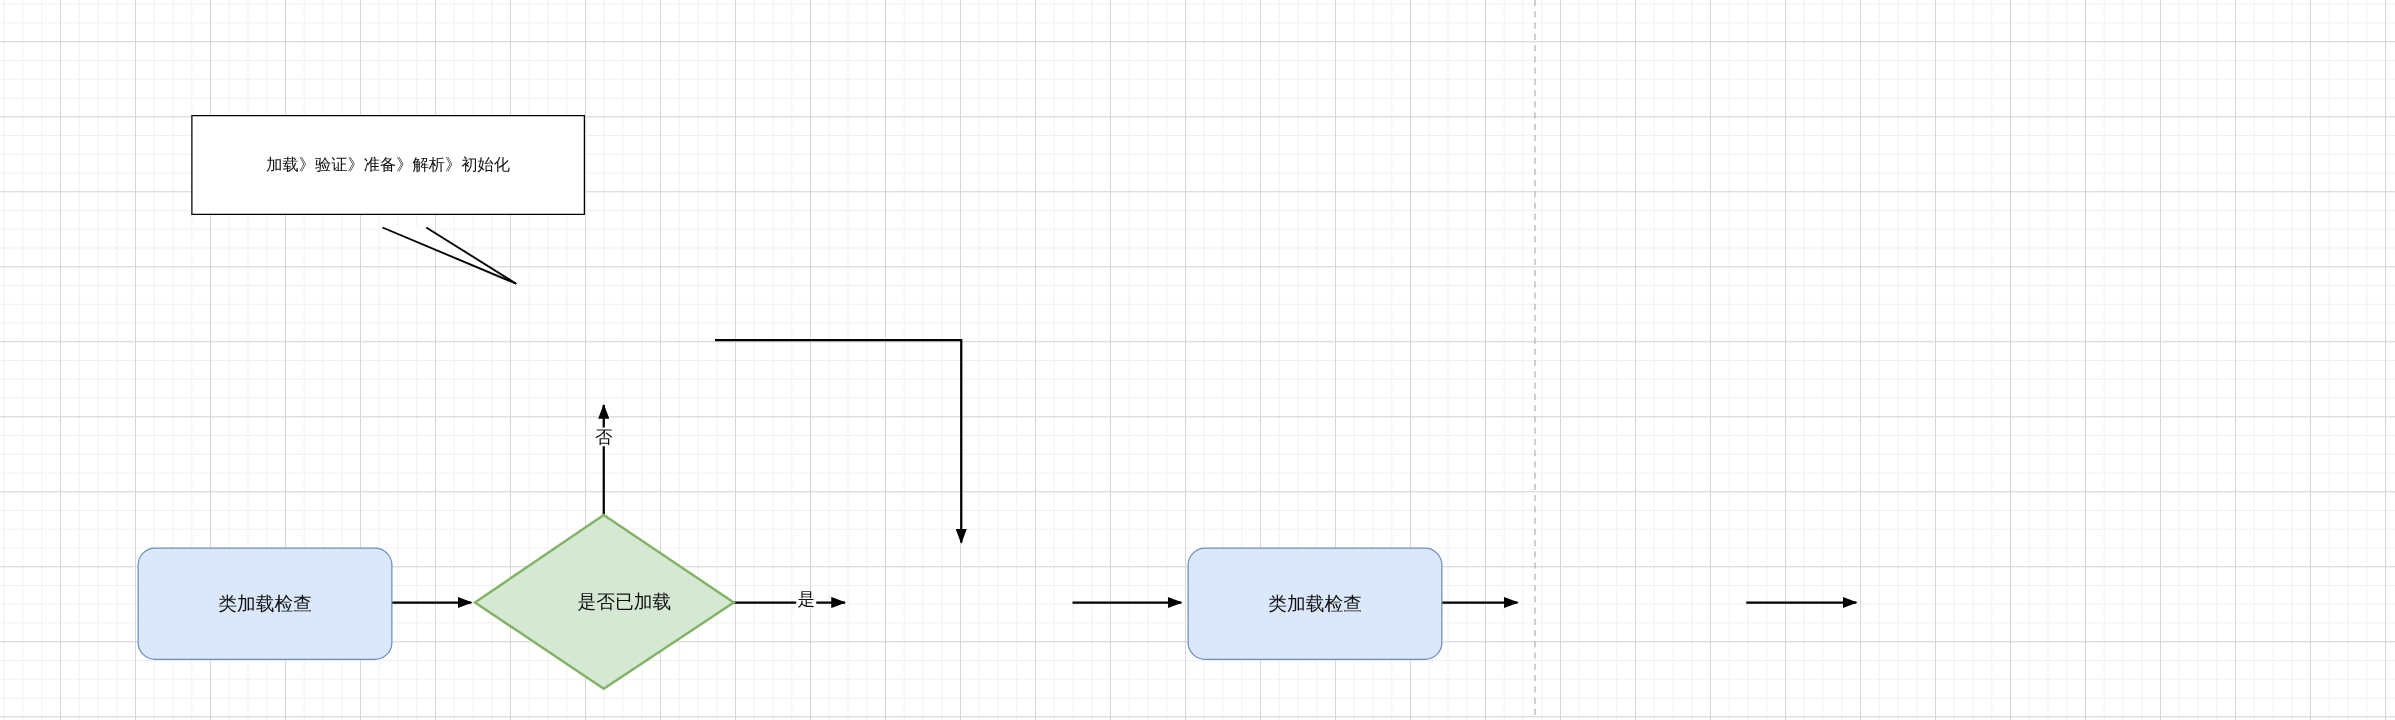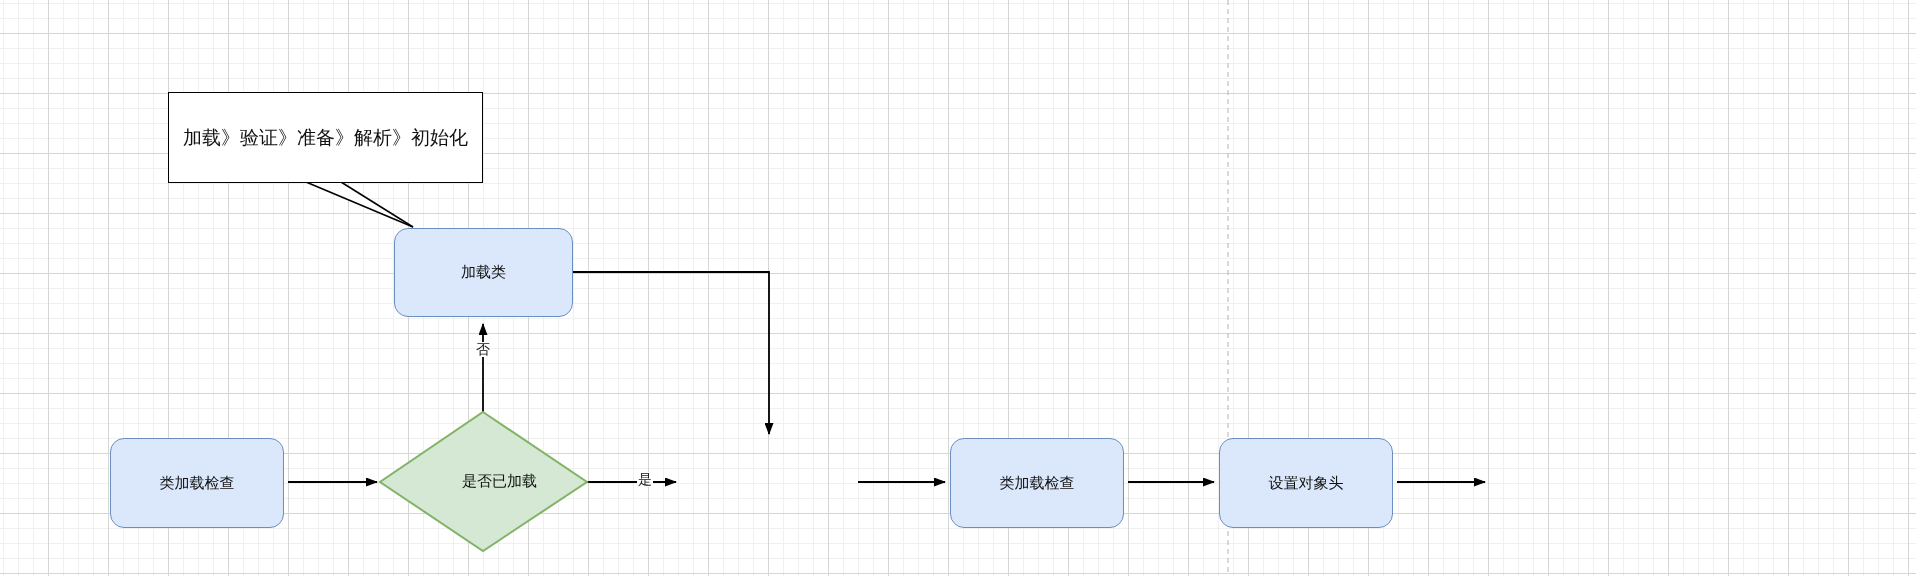--- a/index.html
+++ b/index.html
@@ -27,42 +27,42 @@
     left: 0; top: 0;
     z-index: 1;
   }
 
   .node {
     position: absolute;
     z-index: 2;
     display: flex;
     align-items: center;
     justify-content: center;
-    width: 174px;
+    width: 204px;
     height: 90px;
     background: var(--node-fill, #dbe8fc);
     border: 1.5px solid var(--node-stroke, #6c8ebf);
     border-radius: 14px;
     font-size: 15px;
     color: var(--text-color, #111111);
     text-align: center;
     cursor: default;
   }
 
   .callout {
     position: absolute;
     z-index: 2;
-    left: 168px; top: 92px;
-    width: 315px; height: 91px;
+    left: 153px; top: 92px;
+    width: 315px; height: 80px;
     background: var(--callout-fill, #ffffff);
     border: 1.5px solid var(--callout-stroke, #000000);
     display: flex;
     align-items: center;
     justify-content: center;
-    font-size: 19px;
+    font-size: 13px;
     color: var(--text-color, #111111);
   }
 
   .diamond-wrap {
     position: absolute;
     z-index: 2;
     left: 378px; top: 410px;
     width: 211px; height: 143px;
   }
   .diamond-label {
@@ -126,32 +126,26 @@
   </svg>
 
   <div class="callout">
     <span>加载》验证》准备》解析》初始化</span>
   </div>
 
   <div class="node" id="node-class-load-check">
     <span>类加载检查</span>
   </div>
 
-  <div class="node" id="node-load-class">
-    <span>加载类</span>
-  </div>
 
 
   <div class="node" id="node-init-zero">
     <span>类加载检查</span>
   </div>
 
-  <div class="node" id="node-set-object-header">
-    <span>设置对象头</span>
-  </div>
 
 
   <svg class="diamond-wrap" width="211" height="143" viewBox="0 0 211 143">
     <polygon points="105,2 209,72 105,141 2,72" style="fill: var(--decision-fill, #d5e8d4); stroke: var(--decision-stroke, #82b366); stroke-width: 2;"></polygon>
   </svg>
   <div class="diamond-label">是否已加载</div>
 
   <span class="edge-label" id="edge-label-no">否</span>
   <span class="edge-label" id="edge-label-yes">是</span>
 

